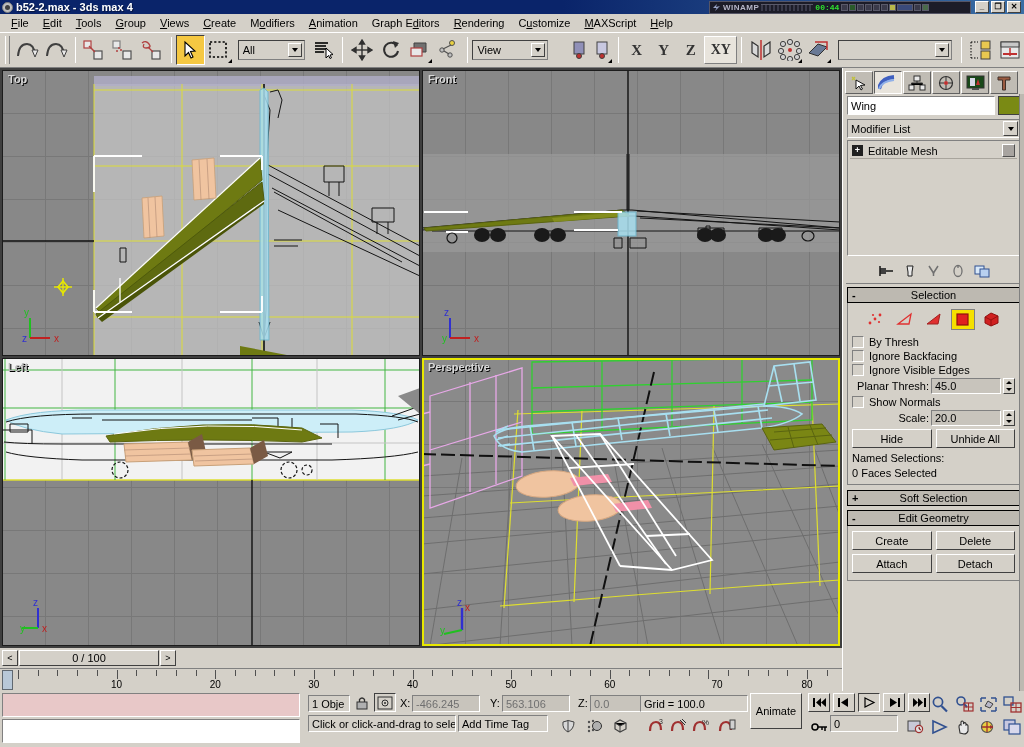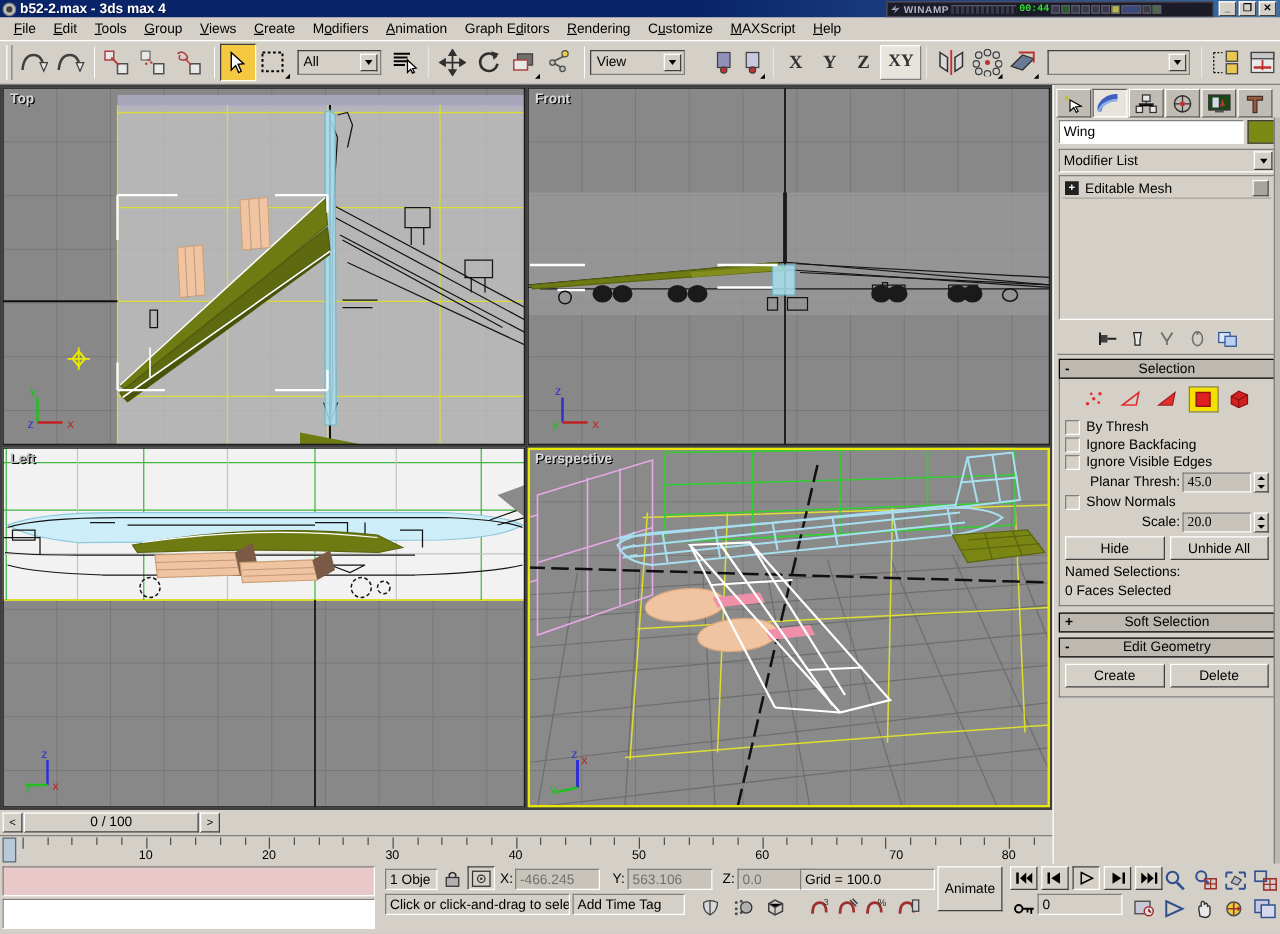--- a/index.html
+++ b/index.html
@@ -275,23 +275,23 @@
   .chk-row { display: flex; align-items: center; gap: 5px; padding: 1px 0; }
   .chk {
     width: 12px; height: 12px; background: #d4d0c8;
     border: 1px solid #808080; border-right-color: #fff; border-bottom-color: #fff;
     flex: 0 0 auto;
   }
   .chk-lbl { font-size: 11px; color: #000; }
   .spin-row { display: flex; align-items: center; justify-content: flex-end; gap: 2px; padding: 1px 0; }
   .spin-lbl { font-size: 11px; color: #000; }
   .spin-field {
-    width: 55px; height: 16px; background: #c8c4bc;
+    width: 70px; height: 16px; background: #c8c4bc;
     border: 1px solid #808080; border-right-color: #fff; border-bottom-color: #fff;
-    display: flex; align-items: center; padding-left: 3px; font-size: 11px; color: #000; font-family: Liberation Serif, serif;
+    display: flex; align-items: center; padding-left: 3px; font-size: 11px; color: #000;
   }
   .spinner {
     width: 12px; height: 16px; display: flex; flex-direction: column;
     border: 1px solid #fff; border-right-color: #404040; border-bottom-color: #404040;
     background: #d4d0c8;
   }
   .spinner .up, .spinner .dn {
     flex: 1 1 50%; display: flex; align-items: center; justify-content: center;
   }
   .spinner .up::after { content:""; border-left:3px solid transparent; border-right:3px solid transparent;
@@ -1337,18 +1337,22 @@
 
     <div class="rollout-head" style="margin-top:4px">
       <span class="sign">-</span>
       <span class="txt">Edit Geometry</span>
     </div>
     <div class="rollout-body">
       <div class="btn2">
         <div class="pbtn">Create</div>
         <div class="pbtn">Delete</div>
       </div>
+      <div class="btn2">
+        <div class="pbtn">Attach</div>
+        <div class="pbtn">Detach</div>
+      </div>
     </div>
 
     <div class="scroll-strip"></div>
   </div>
 
 </div>
 
 </body></html>

